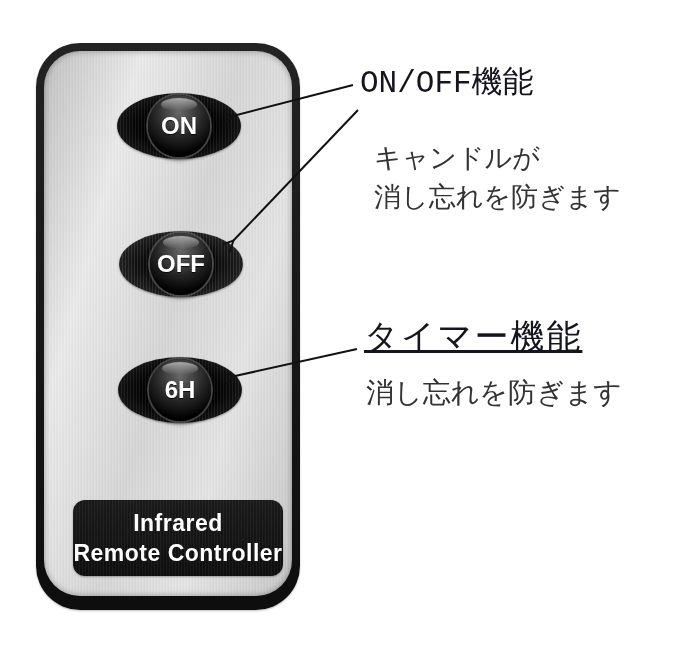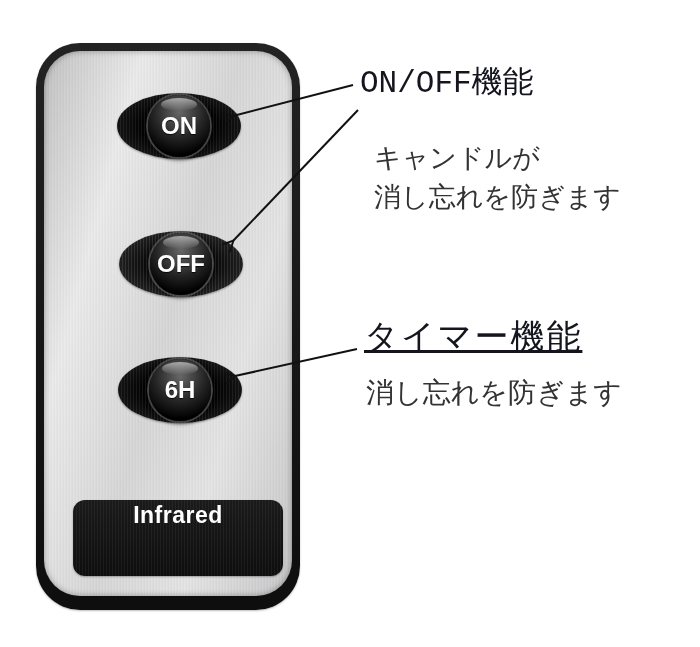--- a/index.html
+++ b/index.html
@@ -77,21 +77,21 @@
     width: 210px; height: 76px;
     border-radius: 12px;
     background:
       repeating-linear-gradient(90deg, rgba(255,255,255,0.05) 0px, rgba(255,255,255,0.05) 1px, rgba(0,0,0,0) 1px, rgba(0,0,0,0) 3px),
       linear-gradient(180deg, #1a1a1a 0%, #0e0e0e 100%);
     color: #ffffff;
     text-align: center;
     font-family: "Liberation Sans", "DejaVu Sans", sans-serif;
     font-weight: bold;
     font-size: 23px; line-height: 30px;
-    display: flex; flex-direction: column; justify-content: space-between;
+    display: flex; flex-direction: column; justify-content: center;
     letter-spacing: 0.5px;
     box-shadow: 0 1px 2px rgba(0,0,0,0.3);
   }
 
   
   #arrows { position: absolute; inset: 0; pointer-events: none; }
 
   
   .annotation-heading {
     position: absolute;
@@ -131,20 +131,21 @@
       </div>
 
       <div class="btn-oval" id="oval-6h">
         <div class="btn-circle">
           <span>6H</span>
         </div>
       </div>
 
       <div id="plate">
         <div>Infrared</div>
+        <div>Remote Controller</div>
       </div>
 
     </div>
   </div>
 
   <svg id="arrows" width="700" height="647" viewBox="0 0 700 647">
     <defs>
       <marker id="ah" viewBox="0 0 12 12" refX="1.5" refY="6" markerWidth="13" markerHeight="13" orient="auto" markerUnits="userSpaceOnUse">
         <path d="M11,1 L1,6 L11,11" fill="none" stroke="#111111" stroke-width="1.8"></path>
       </marker>

